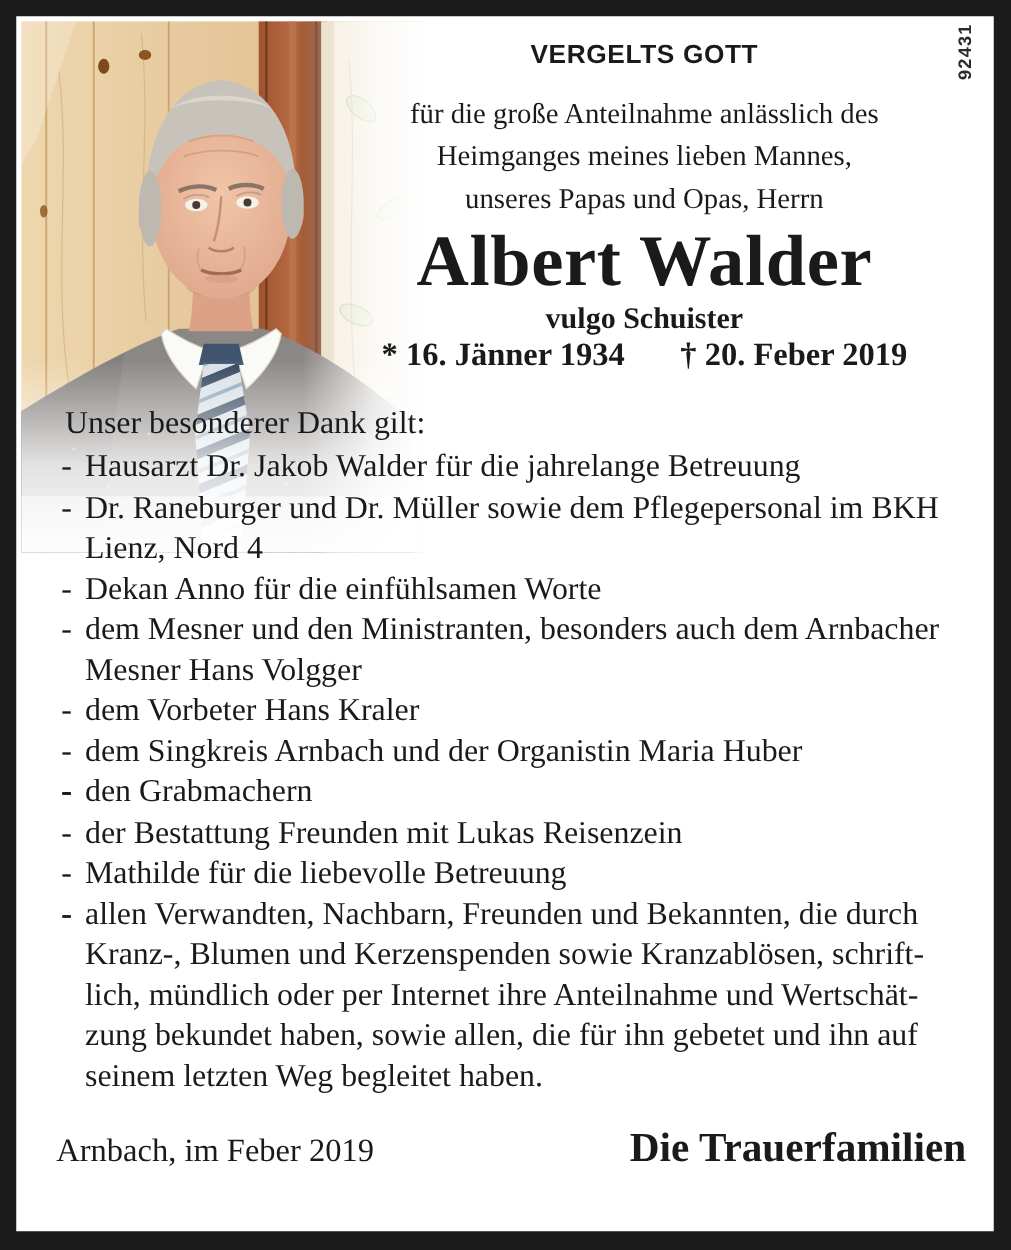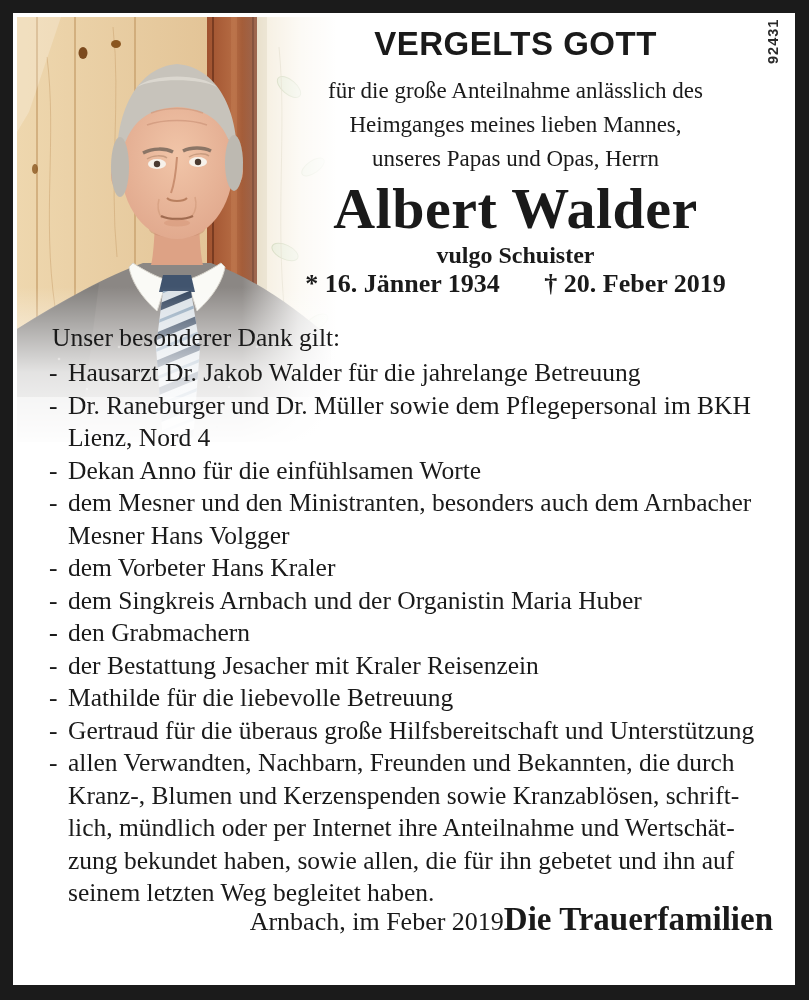--- a/index.html
+++ b/index.html
@@ -11,39 +11,39 @@
   .photo{position:absolute;left:4px;top:4px;width:320px;height:425px;z-index:0;}
 
   
   .ad-number{position:absolute;left:710px;top:9px;width:42px;height:16px;
              transform-origin:100% 0;transform:rotate(-90deg);
              font-family:"Liberation Sans",sans-serif;font-size:14.5px;font-weight:600;
              letter-spacing:1px;color:#2b2b2b;text-align:right;}
 
   
   .header{position:absolute;left:235px;top:11px;width:535px;text-align:center;z-index:1;}
-  .title{font-family:"Liberation Sans",sans-serif;font-weight:700;font-size:33px;
+  .title{font-family:"Liberation Sans",sans-serif;font-weight:700;font-size:21px;
          line-height:40px;letter-spacing:0.5px;}
   .intro{margin-top:10px;font-size:23px;line-height:34px;white-space:pre-line;}
   .name{margin-top:2px;font-weight:700;font-size:58px;line-height:62px;letter-spacing:0.5px;}
   .vulgo{margin-top:2px;font-weight:700;font-size:24px;line-height:27px;}
   .dates{font-weight:700;font-size:26px;line-height:30px;}
   .dates .death{margin-left:38px;}
 
   
   .thanks{position:absolute;left:32px;top:308px;width:732px;z-index:1;}
   .thanks-heading{font-size:25.5px;line-height:33px;padding-left:7px;}
   ul.thanks-list{list-style:none;margin:3px 0 0;padding:0;}
   ul.thanks-list li{position:relative;padding-left:23px;font-size:25.5px;line-height:32.5px;
                     white-space:pre;}
   ul.thanks-list .dash{position:absolute;left:4px;top:0;}
 
   
   .footer{position:absolute;left:32px;top:888px;width:728px;display:flex;
-          justify-content:flex-end;align-items:baseline;z-index:1;}
+          justify-content:space-between;align-items:baseline;z-index:1;}
   .place-date{font-size:26px;}
   .signature{font-size:33px;font-weight:700;}
 </style>
 </head>
 <body>
 
 <div class="page">
   <div class="ad">
 
     <svg class="photo" viewBox="0 0 320 425" xmlns="http://www.w3.org/2000/svg">
@@ -210,23 +210,23 @@
         <li><span class="dash">-</span><span>Dr. Raneburger und Dr. Müller sowie dem Pflegepersonal im BKH
 Lienz, Nord 4</span></li>
         <li><span class="dash">-</span><span>Dekan Anno für die einfühlsamen Worte</span></li>
         <li><span class="dash">-</span><span>dem Mesner und den Ministranten, besonders auch dem Arnbacher
 Mesner Hans Volgger</span></li>
         <li><span class="dash">-</span><span>dem Vorbeter Hans Kraler</span></li>
         <li><span class="dash">-</span><span>dem Singkreis Arnbach und der Organistin Maria Huber</span></li>
         <li><span class="dash">-</span></li>
         <li><span class="dash">-</span></li>
         <li><span class="dash">-</span><span>den Grabmachern</span></li>
-        <li><span class="dash">-</span><span>der Bestattung Jesacher mit Kraler Reisenzein</span></li>
+        <li><span class="dash">-</span><span>der Bestattung Freunden mit Lukas Reisenzein</span></li>
         <li><span class="dash">-</span><span>Mathilde für die liebevolle Betreuung</span></li>
-        <li><span class="dash">-</span><span>Gertraud für die überaus große Hilfsbereitschaft und Unterstützung</span></li>
+        <li><span class="dash">-</span></li>
         <li><span class="dash">-</span><span>allen Verwandten, Nachbarn, Freunden und Bekannten, die durch
 Kranz-, Blumen und Kerzenspenden sowie Kranzablösen, schrift-
 lich, mündlich oder per Internet ihre Anteilnahme und Wertschät-
 zung bekundet haben, sowie allen, die für ihn gebetet und ihn auf
 seinem letzten Weg begleitet haben.</span></li>
       </ul>
     </div>
 
     <div class="footer">
       <span class="place-date">Arnbach, im Feber 2019</span>

